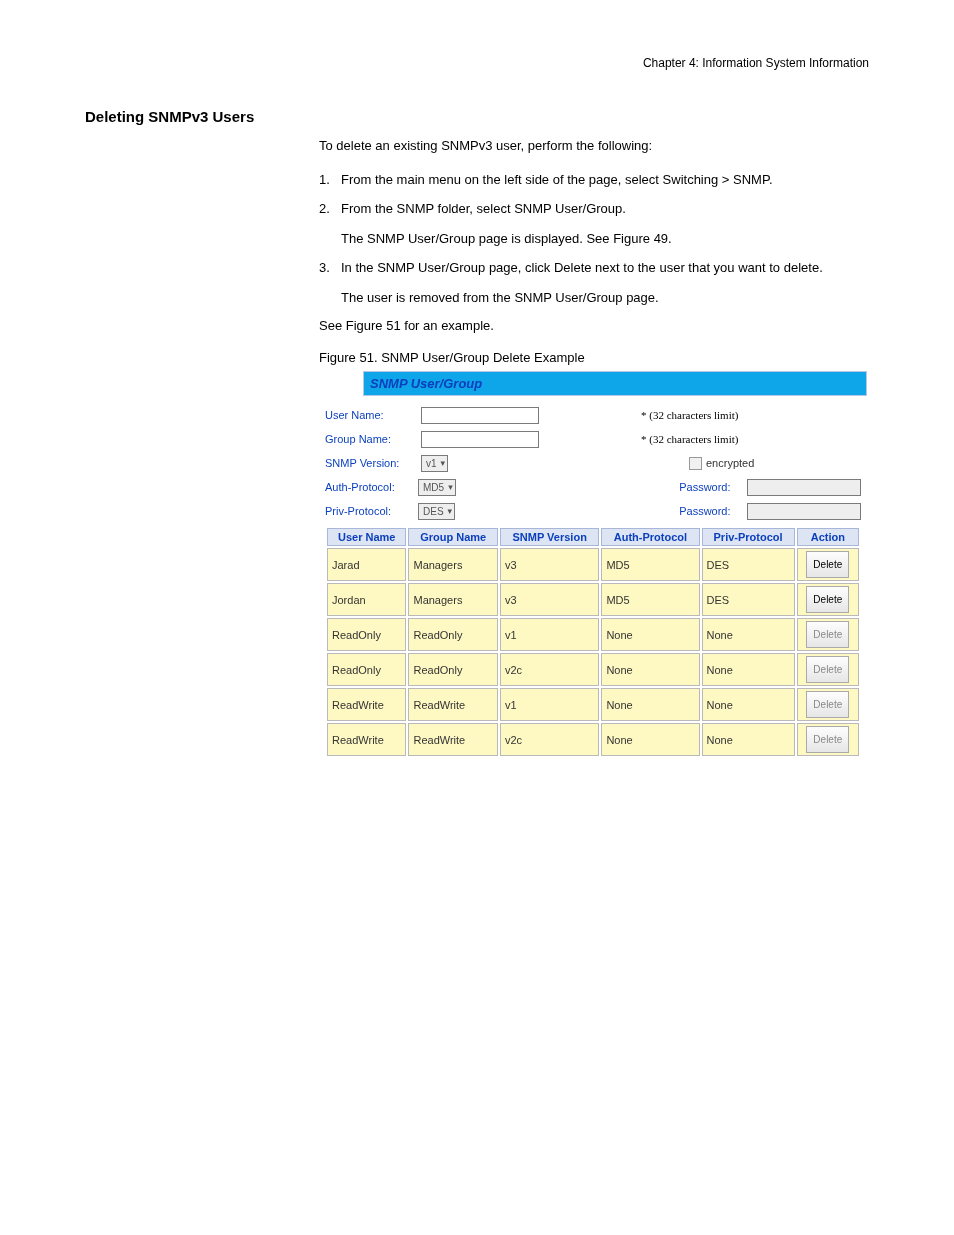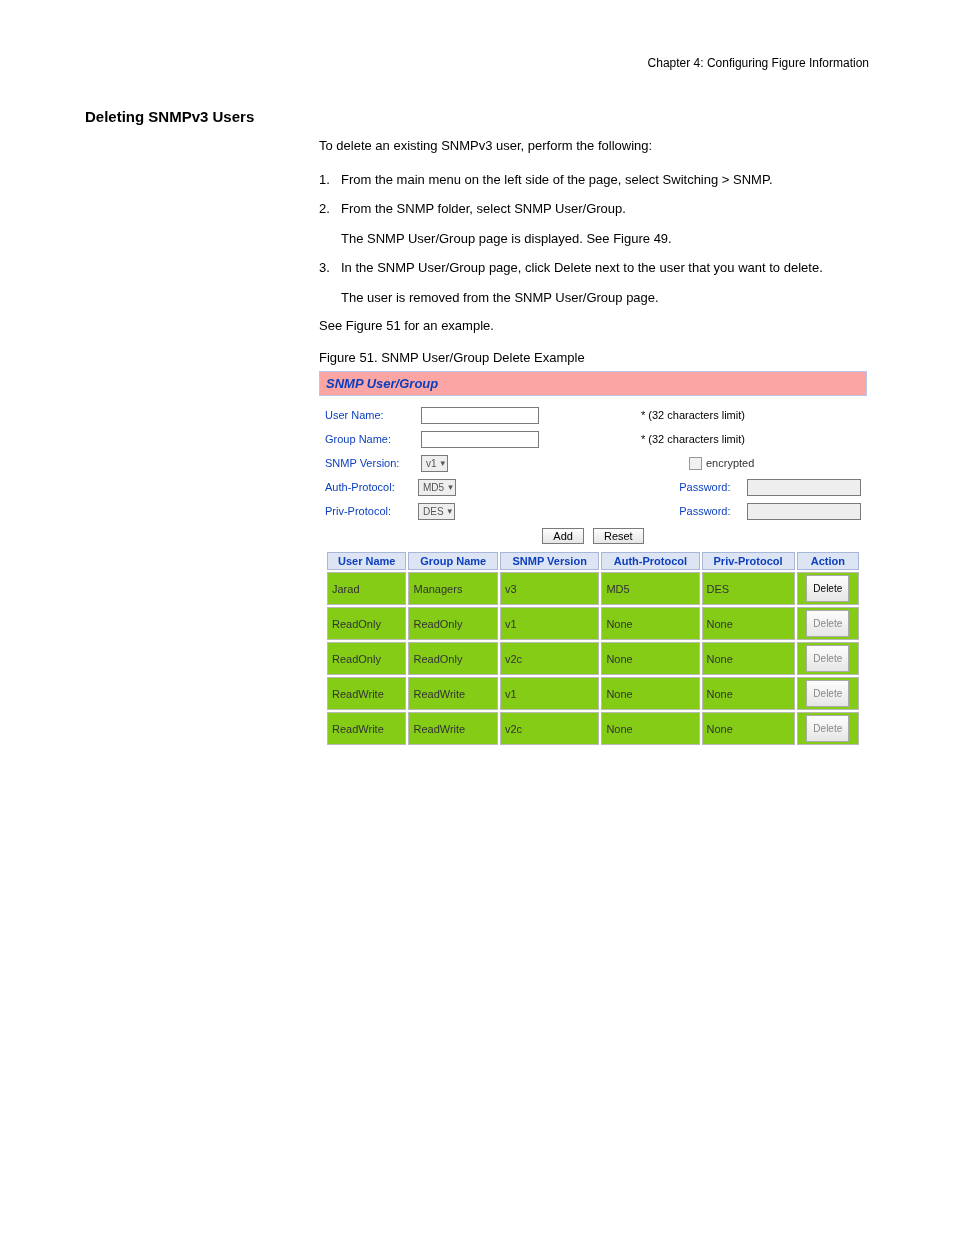--- a/index.html
+++ b/index.html
@@ -81,27 +81,28 @@
     width: 548px;
   }
 
   
   .panel {
     border: 0;
     font-family: Arial, Helvetica, sans-serif;
     font-size: 11px;
   }
   .panel-header {
-    background: #fca5a5;
+    background: #0ea5e9;
     color: #0b3fbd;
     font-weight: bold;
     font-style: italic;
     padding: 4px 6px;
     font-size: 13px;
     border: 1px solid #b9c6e6;
+    margin-left: 44px;
   }
   .panel-body {
     padding: 10px 6px 4px 6px;
     background: #fff;
   }
   .form-row {
     display: flex;
     align-items: center;
     margin-bottom: 6px;
     min-height: 18px;
@@ -112,20 +113,21 @@
     font-size: 11px;
   }
   .col-field {
     width: 220px;
     display: flex;
     align-items: center;
   }
   .col-hint {
     color: #000;
     font-size: 11px;
+    font-family: Liberation Serif, serif;
   }
   .col-right-label {
     width: 70px;
     color: #0b3fbd;
     font-size: 11px;
     margin-left: 48px;
   }
   .col-right-field {
     flex: 1;
   }
@@ -191,21 +193,21 @@
   }
   table.data th {
     background: #dde4f3;
     color: #0b3fbd;
     font-weight: bold;
     padding: 2px 4px;
     border: 1px solid #a8b6d8;
     text-align: center;
   }
   table.data td {
-    background: #84cc16;
+    background: #fef9c3;
     padding: 2px 4px;
     border: 1px solid #b9b9b9;
     color: #333;
   }
   table.data td.action {
     text-align: center;
   }
   .del-btn {
     display: inline-block;
     border: 1px solid #aaa;
@@ -222,21 +224,21 @@
     justify-content: space-between;
     font-size: 12px;
     padding: 0 0 0 0;
   }
 </style>
 </head>
 <body>
 
 <div class="page">
 
-  <div class="chapter-label">Chapter 4: Configuring Figure Information</div>
+  <div class="chapter-label">Chapter 4: Information System Information</div>
 
   <div class="section-heading">Deleting SNMPv3 Users</div>
 
   <div class="body-text indent-block">To delete an existing SNMPv3 user, perform the following:</div>
 
   <div class="step-list">
     <div class="step"><span class="num">1.</span><span class="txt">From the main menu on the left side of the page, select Switching &gt; SNMP.</span></div>
     <div class="step"><span class="num">2.</span><span class="txt">From the SNMP folder, select SNMP User/Group.</span></div>
     <div class="step" style="margin-left:22px;"><span class="txt">The SNMP User/Group page is displayed. See Figure 49.</span></div>
     <div class="step"><span class="num">3.</span><span class="txt">In the SNMP User/Group page, click Delete next to the user that you want to delete.</span></div>
@@ -302,24 +304,20 @@
             <span class="select-fake">
               <span>DES</span>
               <span class="arrow">▾</span>
             </span>
           </div>
           <div class="col-hint"></div>
           <div class="col-right-label">Password:</div>
           <div class="col-right-field"><input class="text-input w110 disabled" style=""></div>
         </div>
 
-        <div class="btn-row">
-          <span class="btn">Add</span>
-          <span class="btn">Reset</span>
-        </div>
 
         <table class="data">
           <thead>
             <tr>
               <th>User Name</th>
               <th>Group Name</th>
               <th>SNMP Version</th>
               <th>Auth-Protocol</th>
               <th>Priv-Protocol</th>
               <th>Action</th>
@@ -328,20 +326,28 @@
           <tbody id="table-body">
               <tr>
                 <td>Jarad</td>
                 <td>Managers</td>
                 <td>v3</td>
                 <td>MD5</td>
                 <td>DES</td>
                 <td class="action"><span class="del-btn active">Delete</span></td>
               </tr>
               <tr>
+                <td>Jordan</td>
+                <td>Managers</td>
+                <td>v3</td>
+                <td>MD5</td>
+                <td>DES</td>
+                <td class="action"><span class="del-btn active">Delete</span></td>
+              </tr>
+              <tr>
                 <td>ReadOnly</td>
                 <td>ReadOnly</td>
                 <td>v1</td>
                 <td>None</td>
                 <td>None</td>
                 <td class="action"><span class="del-btn">Delete</span></td>
               </tr>
               <tr>
                 <td>ReadOnly</td>
                 <td>ReadOnly</td>

